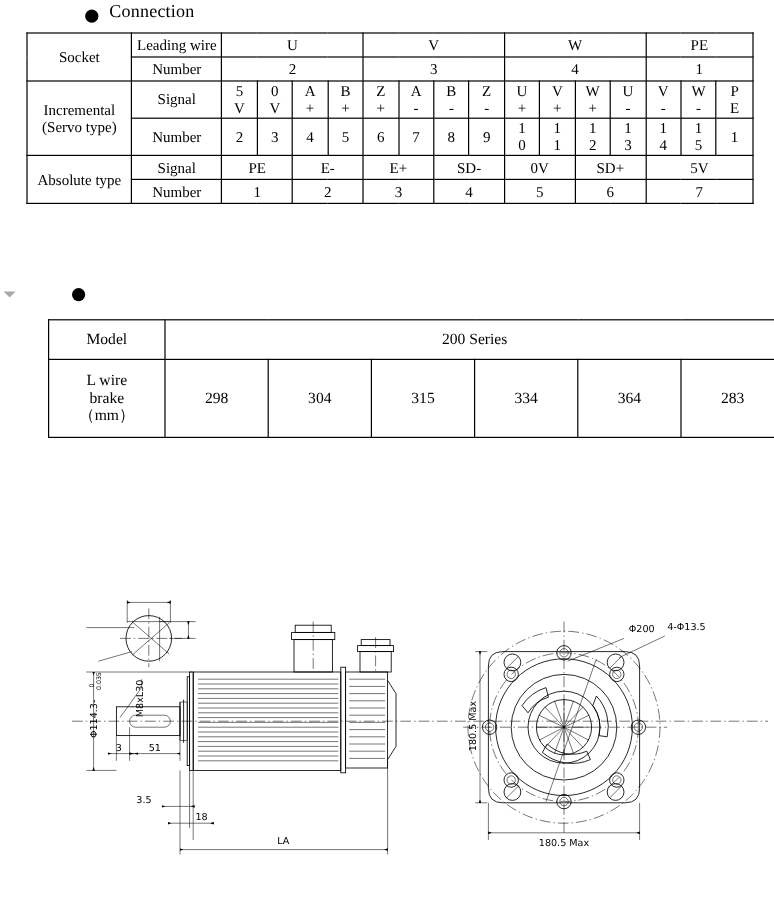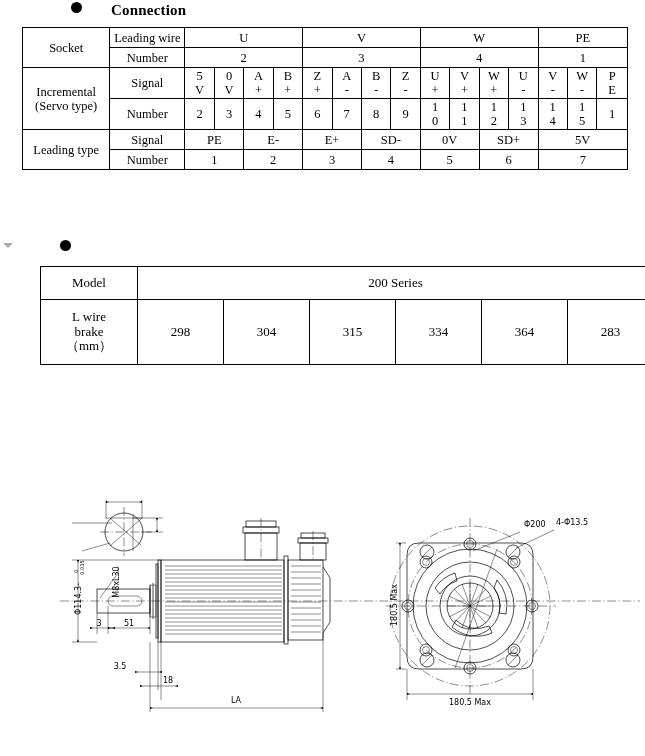--- a/index.html
+++ b/index.html
@@ -5,26 +5,25 @@
   html,body{margin:0;padding:0;}
   body{
     width:645px;height:756px;
     background:#ffffff;
     font-family:"Liberation Serif", serif;
     color:#000;
     overflow:hidden;
     position:relative;
   }
   .section-head{
-    display:flex;align-items:flex-start;
+    display:flex;align-items:flex-end;
     font-family:"Liberation Serif", serif;
-    font-weight:bold;
+    font-weight:normal;
     font-size:15px;
     letter-spacing:.2px;
-    gap:20px;
   }
   .bullet{
     width:11px;height:11px;border-radius:50%;
     background:#000;display:inline-block;margin-right:9px;
   }
   #head-connection{position:absolute;left:71px;top:2px;}
   #head-install{position:absolute;left:60px;top:240px;}
 
   .tri{
     position:absolute;left:3px;top:243px;
@@ -239,21 +238,21 @@
       <td class="two-line">
           <div>1</div>
           <div>5</div>
         </td>
       <td class="two-line">
           <div>1</div>
         </td>
     </tr>
 
     <tr>
-      <td rowspan="2" class="c-lbl">Leading type</td>
+      <td rowspan="2" class="c-lbl">Absolute type</td>
       <td class="c-lbl">Signal</td>
       <td colspan="2">PE</td>
       <td colspan="2">E-</td>
       <td colspan="2">E+</td>
       <td colspan="2">SD-</td>
       <td colspan="2">0V</td>
       <td colspan="2">SD+</td>
       <td colspan="3">5V</td>
     </tr>
     <tr>

